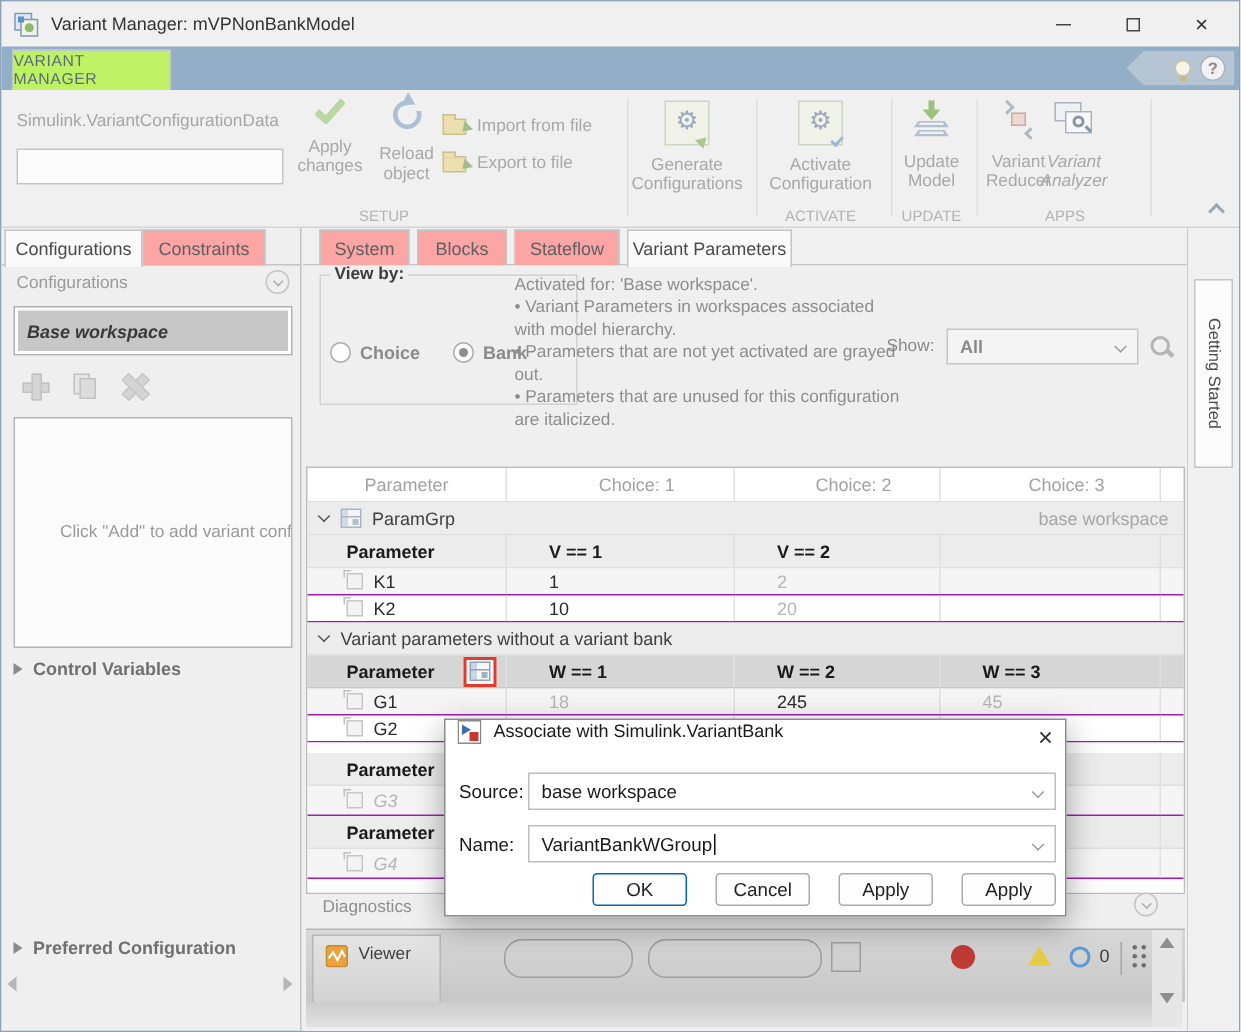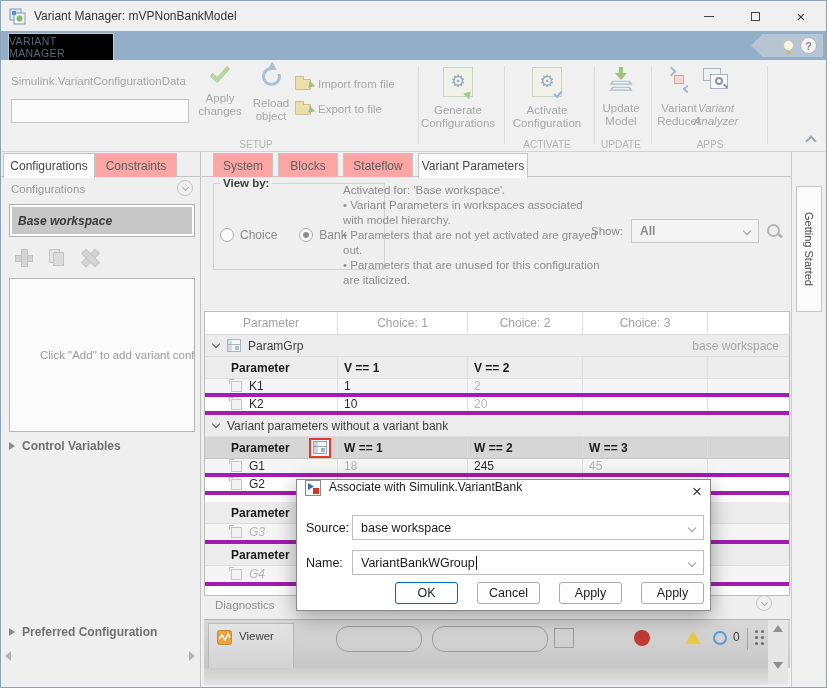--- a/index.html
+++ b/index.html
@@ -11,21 +11,21 @@
   .app-icon { margin-left:8px; width:17px; height:17px; }
   .title-text { margin-left:8px; font-size:12px; color:#333; }
   .win-btns { position:absolute; right:2px; top:0; height:30px; display:flex; }
   .win-btn { width:46px; height:30px; display:flex; align-items:center; justify-content:center; color:#444; cursor:default; }
   .min-glyph { width:10px; height:1px; background:#444; }
   .max-glyph { width:9px; height:9px; border:1px solid #444; }
   .close-glyph { font-size:15px; line-height:1; color:#333; }
 
   
   .tabbar { position:absolute; left:0; top:30px; width:100%; height:29px; background:#93aec7; }
-  .ribbon-tab { position:absolute; left:7px; top:2px; width:106px; height:27px; background:#000000; border:1px solid #c2c9cf; border-bottom:none; display:flex; align-items:center; justify-content:center; font-size:10.5px; color:#5a6a78; letter-spacing:.4px; }
+  .ribbon-tab { position:absolute; left:7px; top:2px; width:106px; height:27px; background:#bef264; border:1px solid #c2c9cf; border-bottom:none; display:flex; align-items:center; justify-content:center; font-size:10.5px; color:#5a6a78; letter-spacing:.4px; }
   .help-pill { position:absolute; right:3px; top:3px; width:72px; height:23px; background:#b6c5d4; clip-path:polygon(16% 0,100% 0,100% 100%,16% 100%,0 50%); display:flex; align-items:center; justify-content:flex-end; gap:6px; padding-right:6px; }
   .bulb { width:11px; height:11px; border-radius:50%; background:#f7f5e6; border:1px solid #c9c6a8; position:relative; }
   .bulb::after { content:""; position:absolute; left:3px; bottom:-4px; width:4px; height:3px; background:#cdb96a; }
   .help-circle { width:17px; height:17px; border-radius:50%; background:#f2f2f2; border:1px solid #a9b4bf; color:#8a8a8a; font-size:11px; font-weight:bold; display:flex; align-items:center; justify-content:center; }
 
   
   .ribbon { position:absolute; left:0; top:59px; width:100%; height:92px; background:#f0f0f0; border-bottom:1px solid #d4d4d4; }
   .rb-label { position:absolute; left:10px; top:15px; font-size:11.5px; color:#a6a6a6; }
   .rb-input { position:absolute; left:10px; top:39px; width:178px; height:24px; border:1px solid #c3c3c3; background:#fbfbfb; font-size:12px; padding:0 4px; color:#555; }
   .rb-item { position:absolute; text-align:center; color:#a8a8a8; font-size:11.5px; line-height:1.15; }
@@ -98,45 +98,45 @@
 
   
   .gs-tab { position:absolute; left:4px; top:34px; width:26px; height:126px; background:#fbfbfb; border:1px solid #c4c4c4; display:flex; align-items:center; justify-content:center; }
   .gs-text { writing-mode:vertical-rl; font-size:11px; color:#4a4a4a; white-space:nowrap; }
 
   
   .content-body { position:absolute; left:0; top:25px; width:589px; height:510px; background:#efefef; }
   .viewby { position:absolute; left:11px; top:6px; width:172px; height:87px; border:1px solid #d2d2d2; }
   .viewby-legend { position:absolute; left:6px; top:-7px; background:#efefef; padding:0 3px; font-size:11.5px; font-weight:bold; color:#3d3d3d; }
   .radio-row { position:absolute; left:6px; top:44px; display:flex; gap:22px; }
-  .radio { display:flex; align-items:center; gap:6px; font-size:12px; color:#8a8a8a; }
+  .radio { display:flex; align-items:center; gap:6px; font-size:12px; color:#8a8a8a;font-weight:bold; }
   .radio-circle { width:14px; height:14px; border-radius:50%; border:1px solid #ababab; background:#fdfdfd; display:flex; align-items:center; justify-content:center; }
   .radio-circle .dot { width:6px; height:6px; border-radius:50%; background:#8e8e8e; }
   .info-block { position:absolute; left:141px; top:6px; width:258px; font-size:11.5px; line-height:1.3; color:#8d8d8d; }
   .show-row { position:absolute; left:389px; top:42px; display:flex; align-items:center; gap:8px; }
   .show-label { font-size:11.5px; color:#8a8a8a; }
   .dropdown { width:128px; height:24px; background:#f4f4f4; border:1px solid #c6c6c6; display:flex; align-items:center; padding:0 8px; font-size:12px; color:#8a8a8a; position:relative;font-weight:bold; }
   .dd-chev { position:absolute; right:8px; top:8px; width:6px; height:6px; border-right:1.5px solid #9a9a9a; border-bottom:1.5px solid #9a9a9a; transform:rotate(45deg); }
   .search-btn { position:absolute; left:560px; top:42px; width:24px; height:24px; display:flex; align-items:center; justify-content:center; }
   .mag-ico { position:relative; width:16px; height:16px; }
   .mag-ico::before { content:""; position:absolute; left:1px; top:1px; width:9px; height:9px; border:2px solid #b5b5b5; border-radius:50%; }
   .mag-ico::after { content:""; position:absolute; left:11px; top:11px; width:6px; height:2.5px; background:#b5b5b5; transform:rotate(45deg); }
 
   
   .vp-table { position:absolute; left:2px; top:134px; width:586px; height:285px; background:#ffffff; border:1px solid #bcbcbc; display:flex; flex-direction:column; font-size:12px; }
-  .trow { display:grid; grid-template-columns:133px 130px 115px 125px 1fr; flex:none; }
+  .trow { display:grid; grid-template-columns:133px 130px 115px 125px 1fr; flex:none;gap:22px; }
   .trow .cell { display:flex; align-items:center; padding:0 6px; border-right:1px solid #e0e0e0; overflow:hidden; white-space:nowrap; }
   .trow .cell:last-child { border-right:none; }
   .thead { height:23px; color:#a2a2a2; border-bottom:1px solid #dcdcdc; }
   .thead .cell { justify-content:center; }
   .grouprow { height:22px; background:#ececec; border-bottom:1px solid #dedede; display:flex; align-items:center; padding:0 6px; color:#3f3f3f; }
   .grouprow .src { margin-left:auto; color:#a6a6a6; padding-right:4px; }
   .subhead { height:22px; background:#ececec; border-bottom:1px solid #dedede; font-weight:bold; color:#1a1a1a; }
   .subhead.selected { background:#d6d6d6; border-bottom:1px solid #c6c6c6; }
-  .datarow { height:18px; border-bottom:4px solid #a21caf; color:#2b2b2b; }
+  .datarow { height:18px; border-bottom:1px solid #a21caf; color:#2b2b2b; }
   .datarow.alt { background:#f5f5f5; }
   .datarow.tall { height:20px; }
   .inactive { color:#b6b6b6; }
   .italic { font-style:italic; }
   .indent1 { padding-left:26px !important; }
   .indent2 { padding-left:26px !important; }
   .tchev { width:6px; height:6px; border-right:1.5px solid #555; border-bottom:1.5px solid #555; transform:rotate(45deg); margin:-3px 8px 0 2px; flex:none; }
   .bank-icon { width:14px; height:13px; border:1px solid #91a3b8; background:
       linear-gradient(to right, #ccd6e2 0 4px, #f6f8fa 4px),
       #f6f8fa; position:relative; flex:none; }

